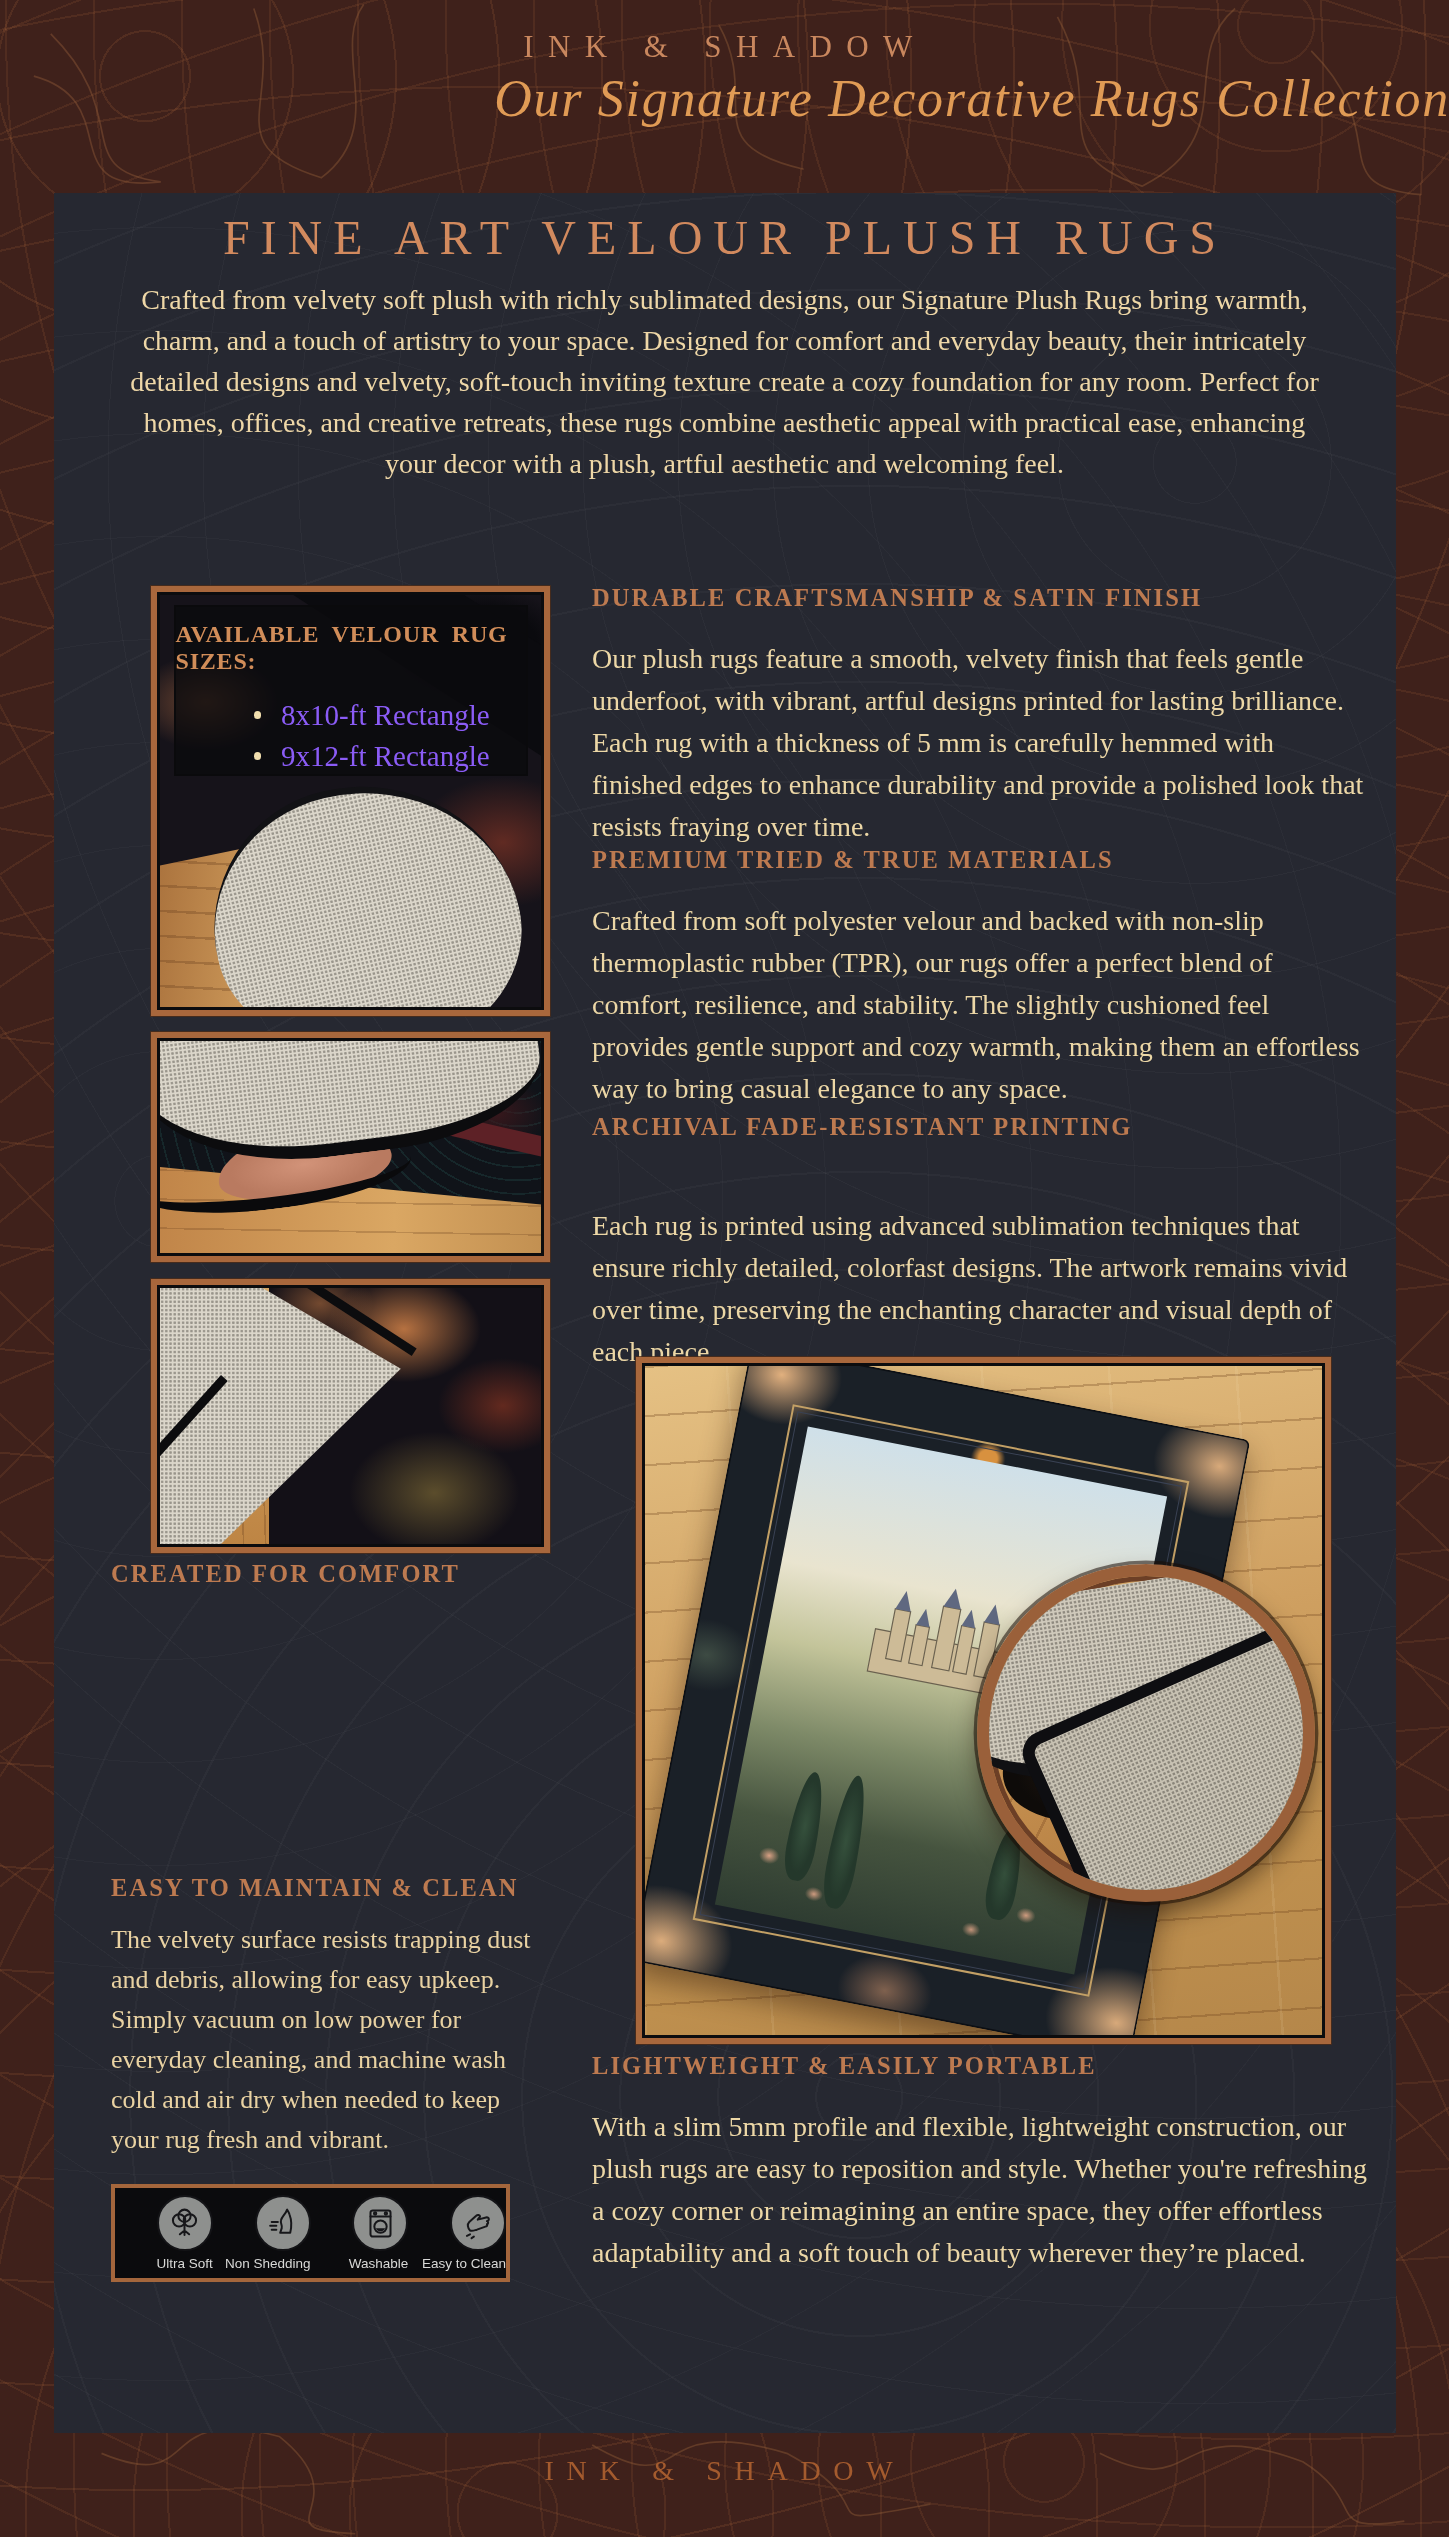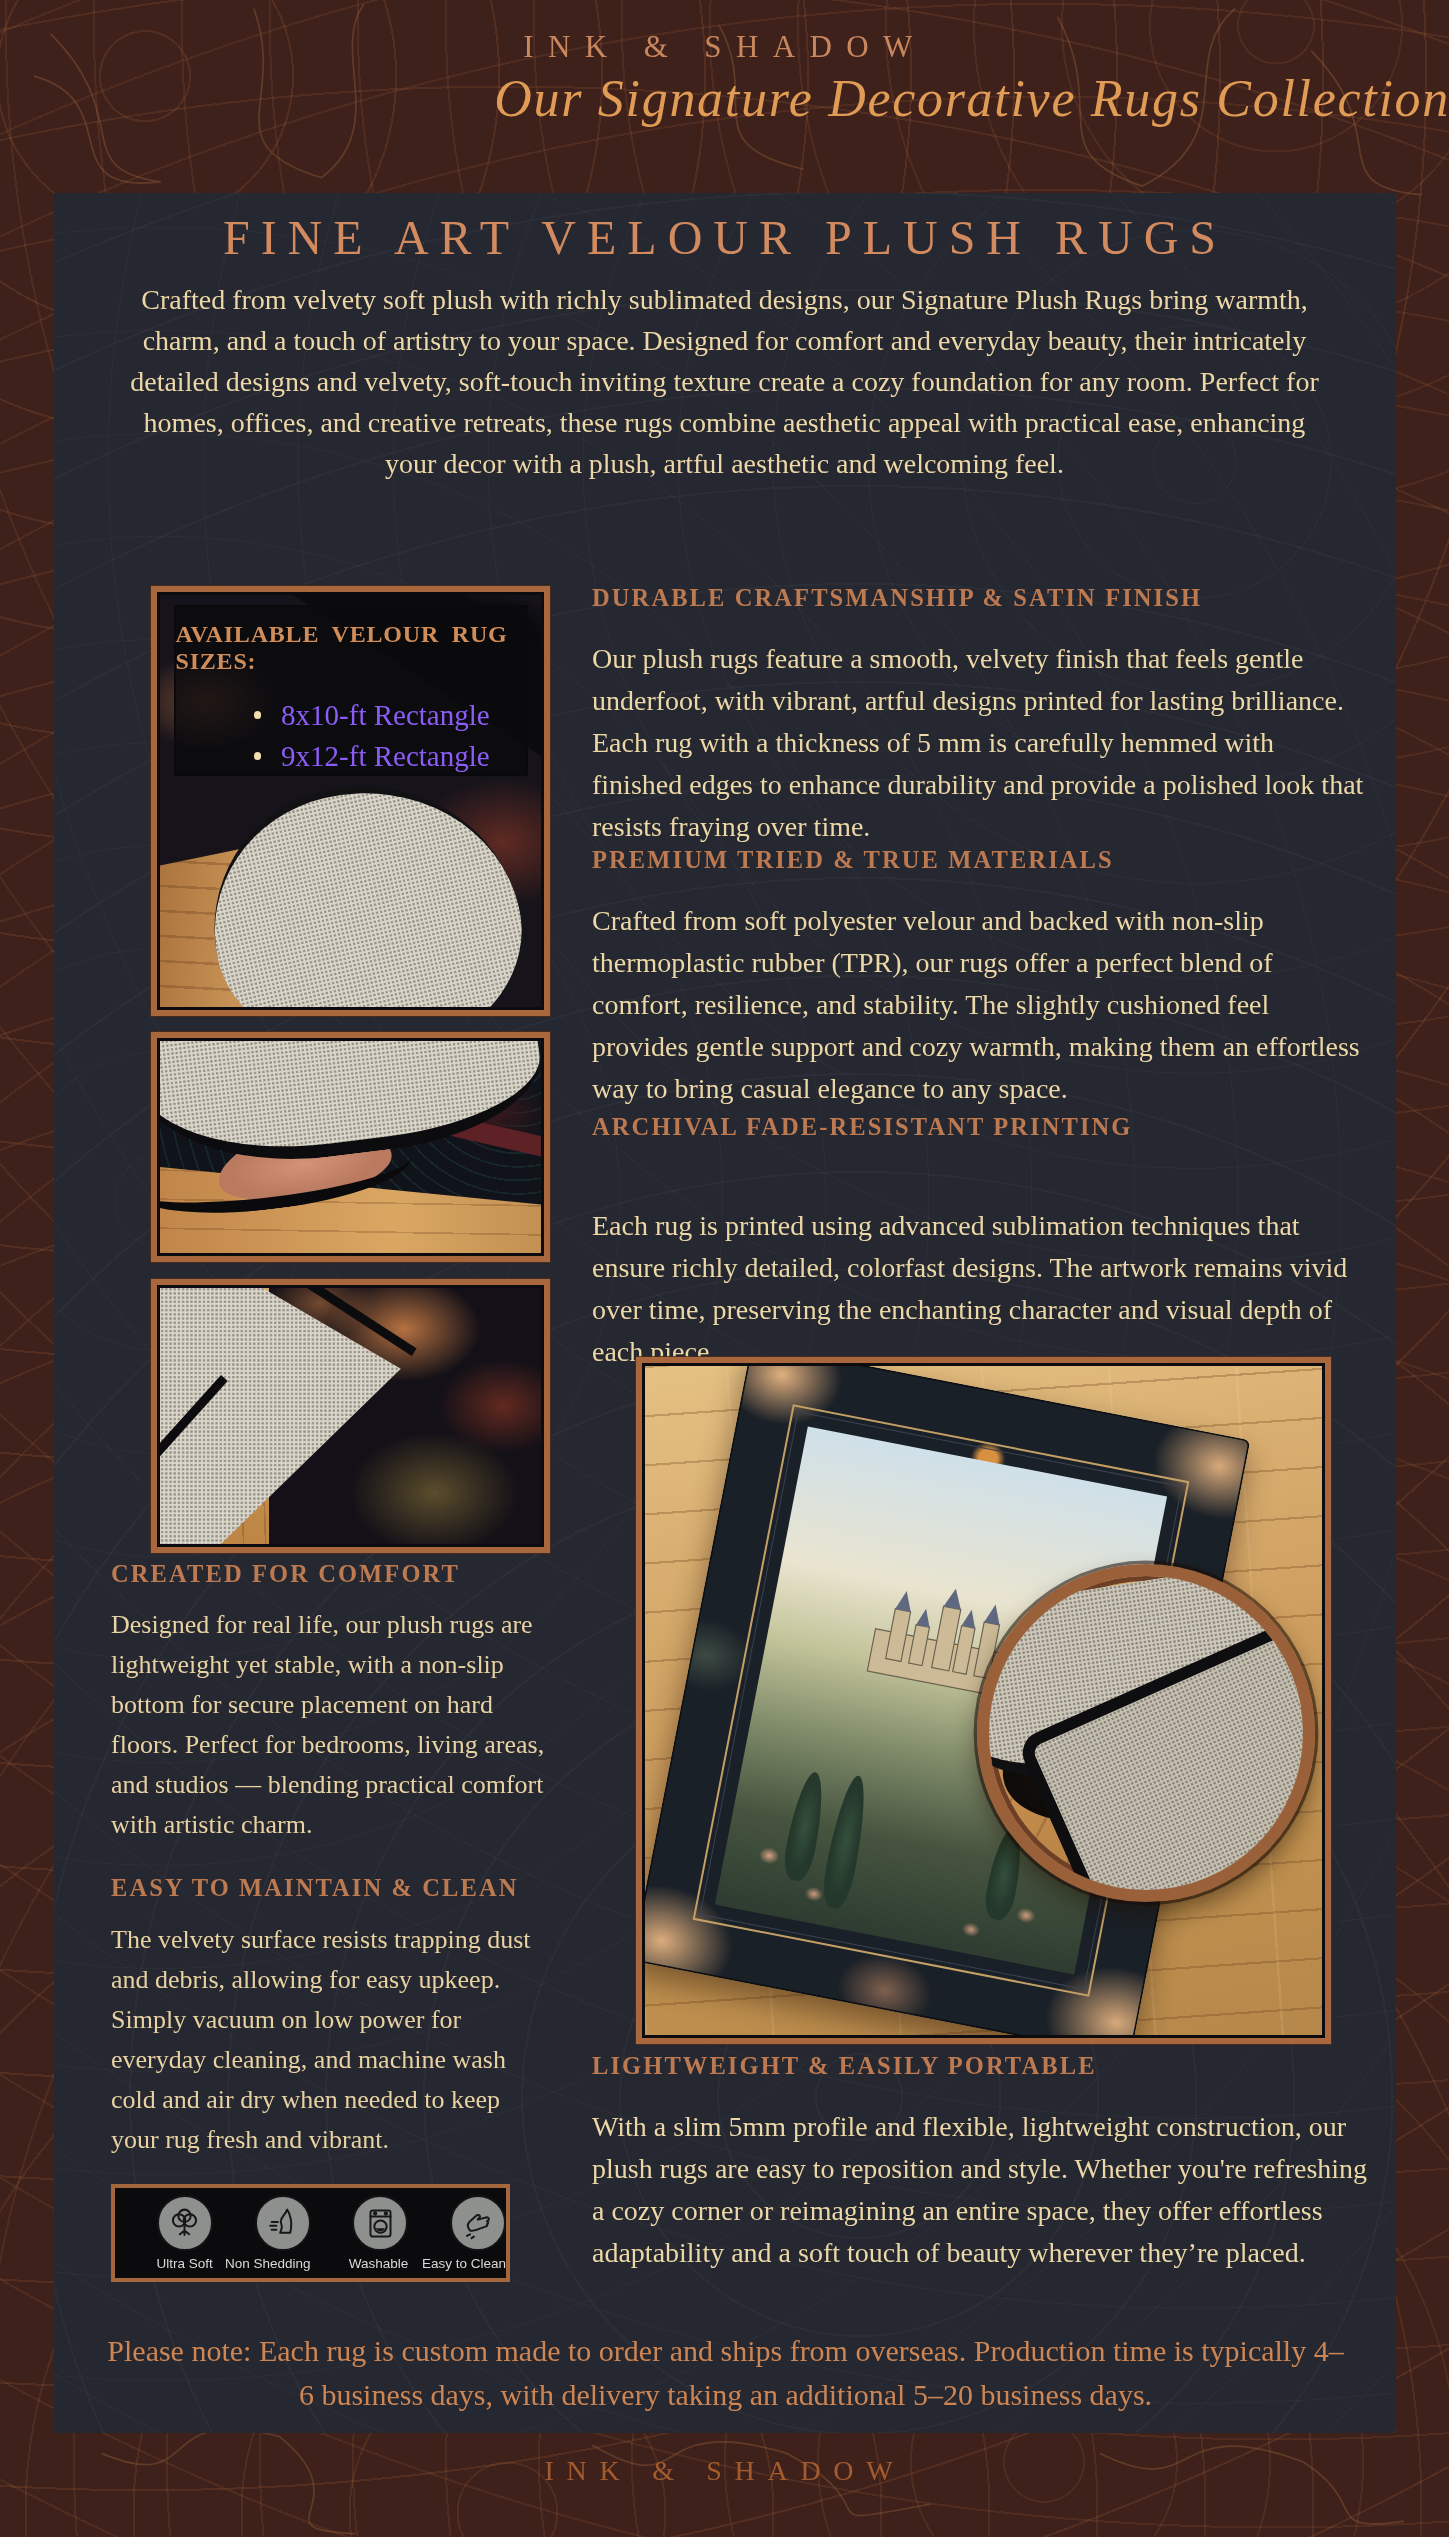--- a/index.html
+++ b/index.html
@@ -244,21 +244,20 @@
     <div class="ph-in">
       <div class="layer p3-rug"></div>
       <div class="layer p3-wood"></div>
       <div class="layer p3-mesh mesh"></div>
       <div class="layer p3-edge1"></div>
       <div class="layer p3-edge2"></div>
     </div>
   </figure>
 
   <h2 class="sec h-l1">CREATED FOR COMFORT</h2>
-  <p class="body-l p-l1">Designed for real life, our plush rugs are lightweight yet stable, with a non-slip bottom for secure placement on hard floors. Perfect for bedrooms, living areas, and studios — blending practical comfort with artistic charm.</p>
   <h2 class="sec h-l2">EASY TO MAINTAIN &amp; CLEAN</h2>
   <p class="body-l p-l2">The velvety surface resists trapping dust and debris, allowing for easy upkeep. Simply vacuum on low power for everyday cleaning, and machine wash cold and air dry when needed to keep your rug fresh and vibrant.</p>
 
   <div class="features">
     <div class="feature">
       <span class="bubble">
         <svg viewBox="0 0 48 48">
             <circle cx="17" cy="20" r="8"></circle>
             <circle cx="31" cy="20" r="8"></circle>
             <circle cx="24" cy="14" r="8"></circle>
@@ -342,18 +341,17 @@
         <div class="layer bi-cavity"></div>
         <div class="layer bi-roll"></div>
         <div class="layer bi-flap"></div>
       </div>
     </div>
   </figure>
 
   <h2 class="sec h-r4">LIGHTWEIGHT &amp; EASILY PORTABLE</h2>
   <p class="body-r p-r4">With a slim 5mm profile and flexible, lightweight construction, our plush rugs are easy to reposition and style. Whether you're refreshing a cozy corner or reimagining an entire space, they offer effortless adaptability and a soft touch of beauty wherever they’re placed.</p>
 
-  <p class="note">Please note: Each rug is custom made to order and ships from overseas. Production time is typically 4–6 business days, with delivery taking an additional 5–20 business days.</p>
 
   <div class="brand-footer">INK &amp; SHADOW</div>
 
 </div>
 
 
 </body></html>

